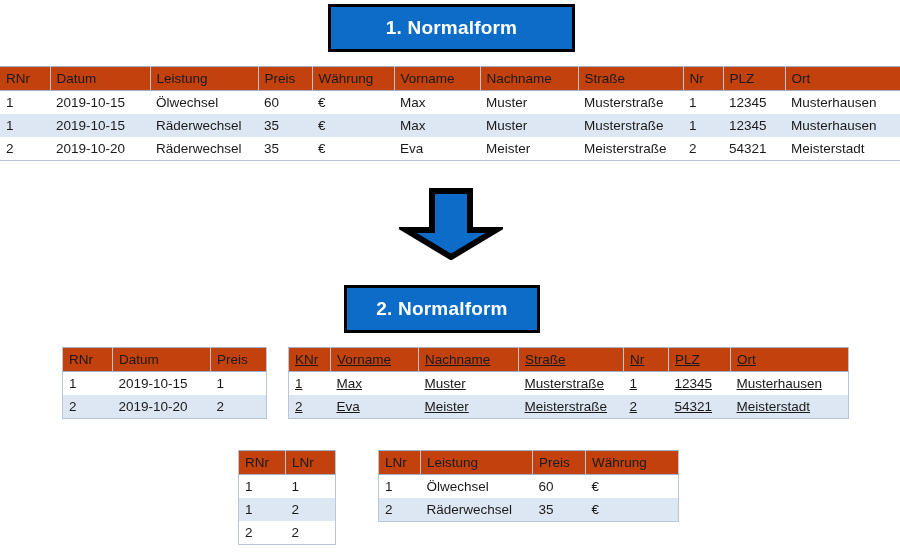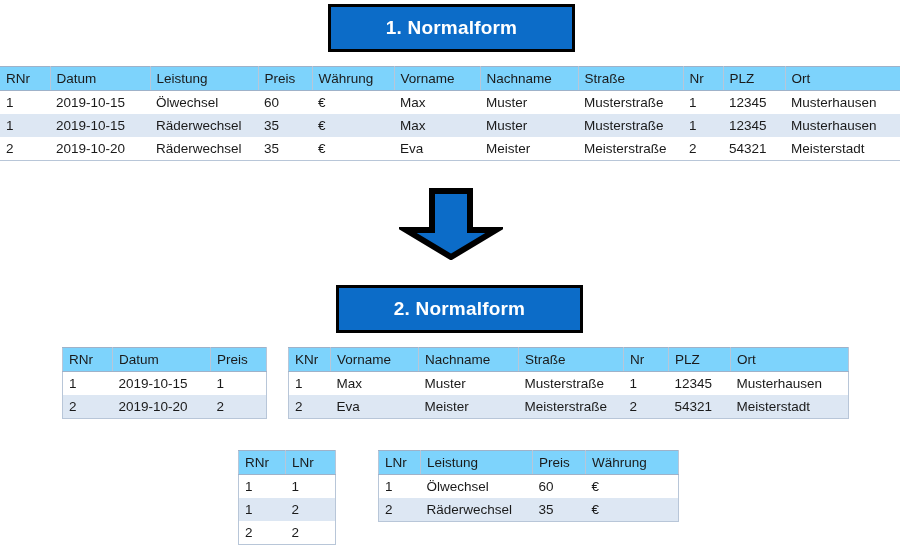--- a/index.html
+++ b/index.html
@@ -31,21 +31,21 @@
     color: #ffffff;
     font-size: 19px;
     font-weight: bold;
     display: flex;
     align-items: center;
     justify-content: center;
     letter-spacing: 0.2px;
     box-sizing: border-box;
   }
   #banner-1 { left: 328px; top: 4px;   width: 247px; height: 48px; }
-  #banner-2 { left: 336px; top: 285px; width: 247px; height: 48px; }
+  #banner-2 { left: 344px; top: 285px; width: 196px; height: 48px; }
 
   
   .arrow-wrap {
     position: absolute;
     left: 399px;
     top: 188px;
     width: 104px;
     height: 72px;
   }
   .arrow-wrap svg { display: block; }
@@ -64,21 +64,21 @@
     height: 23px;
     box-sizing: border-box;
     white-space: nowrap;
     overflow: hidden;
     font-weight: normal;
     line-height: 19px;
   }
   .tbl thead th {
     border-right: 1px solid #b8c6d8;
     border-bottom: 1px solid #9fb2c9;
-    background: #7dd3fc;
+    background: #c2410c;
     color: #1a1a1a;
   }
   .tbl thead th:last-child { border-right: none; }
   .tbl tbody td {
     border-right: none;
     color: #1a1a1a;
   }
   .tbl tbody tr.alt td { background: #dde7f3; }
   .tbl.outer {
     border-top: 1px solid #9fb2c9;
@@ -101,21 +101,21 @@
   #tbl-1nf thead th:nth-child(10), #tbl-1nf tbody td:nth-child(10) { width: 62px; }
   #tbl-1nf thead th:nth-child(11), #tbl-1nf tbody td:nth-child(11) { width: 115px; }
 
   
   #tbl-rechnung { left: 62px; top: 347px; width: 204px; }
   #tbl-rechnung thead th:nth-child(1), #tbl-rechnung tbody td:nth-child(1) { width: 50px; }
   #tbl-rechnung thead th:nth-child(2), #tbl-rechnung tbody td:nth-child(2) { width: 98px; }
   #tbl-rechnung thead th:nth-child(3), #tbl-rechnung tbody td:nth-child(3) { width: 56px; }
 
   
-  #tbl-kunde { left: 288px; top: 347px; width: 560px; }
+  #tbl-kunde { left: 288px; top: 347px; width: 560px; text-decoration: underline; }
   #tbl-kunde thead th:nth-child(1), #tbl-kunde tbody td:nth-child(1) { width: 42px; }
   #tbl-kunde thead th:nth-child(2), #tbl-kunde tbody td:nth-child(2) { width: 88px; }
   #tbl-kunde thead th:nth-child(3), #tbl-kunde tbody td:nth-child(3) { width: 100px; }
   #tbl-kunde thead th:nth-child(4), #tbl-kunde tbody td:nth-child(4) { width: 105px; }
   #tbl-kunde thead th:nth-child(5), #tbl-kunde tbody td:nth-child(5) { width: 45px; }
   #tbl-kunde thead th:nth-child(6), #tbl-kunde tbody td:nth-child(6) { width: 62px; }
   #tbl-kunde thead th:nth-child(7), #tbl-kunde tbody td:nth-child(7) { width: 118px; }
 
   
   #tbl-rnr-lnr { left: 238px; top: 450px; width: 97px; }

